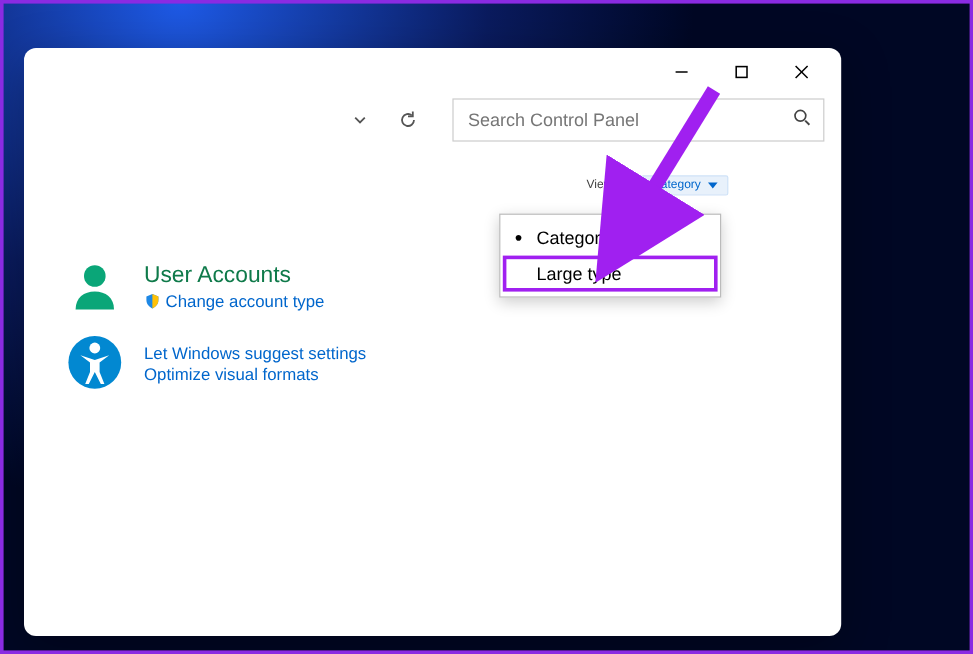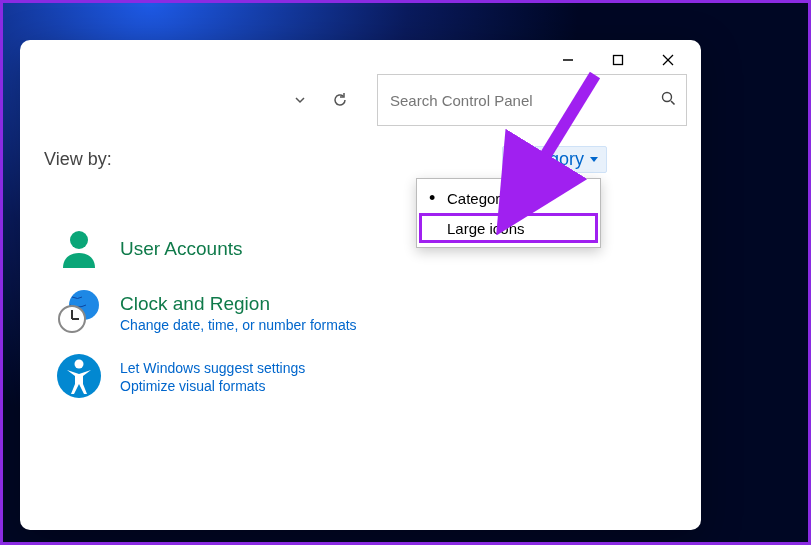--- a/index.html
+++ b/index.html
@@ -74,21 +74,21 @@
     width: 18px;
     height: 18px;
     display: flex;
     align-items: center;
     justify-content: center;
     color: #444;
   }
   .search-box {
     position: relative;
     width: 310px;
-    height: 52px;
+    height: 36px;
     border: 1px solid #ccc;
     display: flex;
     align-items: center;
     padding: 0 38px 0 12px;
     color: #767676;
     font-size: 15px;
   }
   .search-icon {
     position: absolute;
     right: 10px;
@@ -96,25 +96,25 @@
     transform: translateY(-50%);
     color: #444;
   }
   .content {
     flex: 1;
     position: relative;
     padding: 20px 24px 10px 24px;
   }
   .viewby-row {
     display: flex;
-    justify-content: space-between;
+    justify-content: flex-end;
     align-items: center;
     gap: 8px;
     padding-right: 70px;
-    font-size: 18px;
+    font-size: 10px;
   }
   .viewby-label { color: #444; }
   .viewby-selected {
     color: #0066cc;
     background: #e8f1fb;
     border: 1px solid #cfe2f7;
     padding: 2px 8px;
     display: flex;
     align-items: center;
     gap: 6px;
@@ -269,57 +269,47 @@
         <span>Category</span>
         <span class="tri"></span>
       </div>
     </div>
 
     <div class="dropdown">
       <div class="dropdown-item checked">
         <span>Category</span>
       </div>
       <div class="dropdown-item">
-        <span>Large icons</span>
+        <span>Large type</span>
       </div>
       <div class="dropdown-highlight"></div>
     </div>
 
     <div class="categories">
 
       <div class="cat-row">
         <div class="cat-icon">
           <svg width="48" height="48" viewBox="0 0 48 48">
             <circle cx="24" cy="16" r="9" fill="#0aa678"></circle>
             <path d="M8 44c0-10 7-15 16-15s16 5 16 15z" fill="#0aa678"></path>
           </svg>
         </div>
         <div class="cat-texts">
           <span class="cat-title">User Accounts</span>
-        </div>
-      </div>
-
-
-      <div class="cat-row">
-        <div class="cat-icon">
-          <svg width="50" height="50" viewBox="0 0 50 50">
-            <circle cx="30" cy="18" r="15" fill="#1e88e5"></circle>
-            <path d="M18 10q6 3 10 0m-12 8q8 4 16 0m-14 8q6 3 10 0" stroke="#0d47a1" stroke-width="1" fill="none"></path>
-            <circle cx="18" cy="32" r="13" fill="#fff" stroke="#888" stroke-width="2"></circle>
-            <line x1="18" y1="32" x2="18" y2="23" stroke="#333" stroke-width="2"></line>
-            <line x1="18" y1="32" x2="25" y2="32" stroke="#333" stroke-width="2"></line>
-          </svg>
-        </div>
-        <div class="cat-texts">
-          <span class="cat-title">Clock and Region</span>
           <span class="cat-link">
-            <span>Change date, time, or number formats</span>
+            <svg class="shield" viewBox="0 0 14 14">
+                <path d="M7 1l5 2v3c0 4-3 6-5 7-2-1-5-3-5-7V3z" fill="#1e88e5"></path>
+                <path d="M7 1l5 2v3c0 4-3 6-5 7V1z" fill="#ffc107"></path>
+              </svg>
+            <span>Change account type</span>
           </span>
         </div>
       </div>
+
+
 
       <div class="cat-row">
         <div class="cat-icon">
           <svg width="48" height="48" viewBox="0 0 48 48">
             <circle cx="24" cy="24" r="22" fill="#0288d1"></circle>
             <circle cx="24" cy="12" r="4.5" fill="#fff"></circle>
             <path d="M12 18l12 4 12-4-8 6v8l4 10h-3l-5-10-5 10h-3l4-10v-8z" fill="#fff"></path>
           </svg>
         </div>
         <div class="cat-texts">

